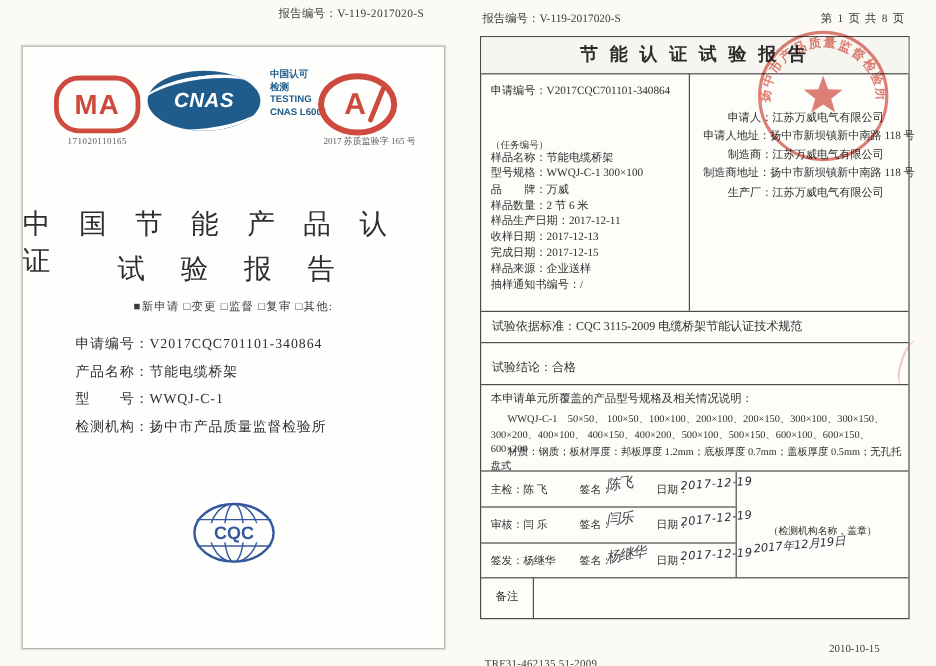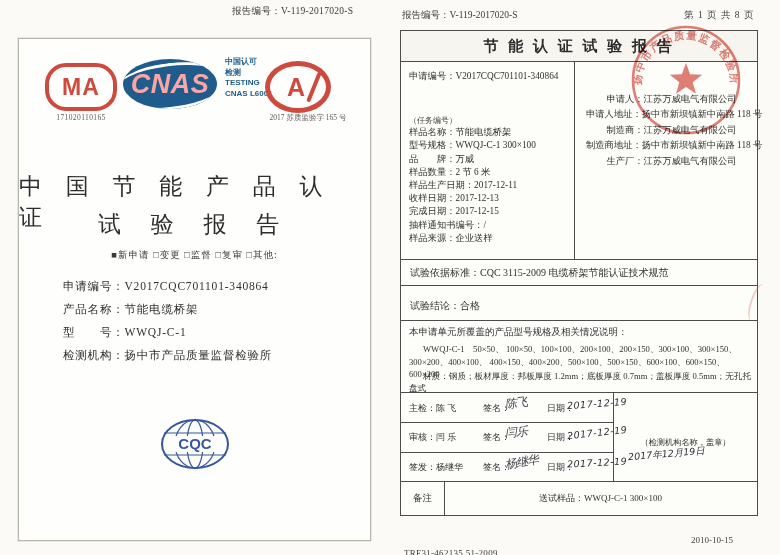--- a/index.html
+++ b/index.html
@@ -8,21 +8,21 @@
 
   
   .page-left{position:absolute;left:18px;top:38px;width:351px;height:501px;background:#fefefc;border:1px solid #b8b5af;box-shadow:0 0 0 1px #e8e6e0;}
   .report-no-left{position:absolute;left:232px;top:5px;font-size:9.5px;color:#3a3a3a;letter-spacing:.3px;}
 
   .cma-box{position:absolute;left:26px;top:24px;width:64px;height:40px;border:4px solid #cf4a3e;border-radius:21px;display:flex;align-items:center;justify-content:center;}
   .cma-box span{font-family:"Liberation Sans",sans-serif;font-weight:bold;font-size:23px;color:#cf4a3e;letter-spacing:1px;}
   .cma-num{position:absolute;left:18px;top:74px;width:88px;text-align:center;font-size:7.5px;color:#5a5a5a;letter-spacing:.4px;}
 
   .cnas-ellipse{position:absolute;left:104px;top:20px;width:94px;height:50px;background:#1f5c8b;border-radius:50%;display:flex;align-items:center;justify-content:center;overflow:hidden;}
-  .cnas-ellipse span{font-family:"Liberation Sans",sans-serif;font-weight:bold;font-style:italic;font-size:27px;color:#fca5a5;letter-spacing:.5px;}
+  .cnas-ellipse span{font-family:"Liberation Sans",sans-serif;font-weight:bold;font-style:italic;font-size:17px;color:#ffffff;letter-spacing:.5px;}
   .cnas-ellipse::before{content:'';position:absolute;left:-8px;top:4px;width:110px;height:40px;border-radius:50%;border-top:3px solid #fff;transform:rotate(-7deg);}
   .cnas-ellipse::after{content:'';position:absolute;left:-8px;top:8px;width:110px;height:40px;border-radius:50%;border-bottom:3px solid #fff;transform:rotate(-7deg);}
   .cnas-caption{position:absolute;left:206px;top:18px;font-family:"Liberation Sans",sans-serif;font-weight:bold;font-size:8px;line-height:10.5px;color:#1f5c8b;}
 
   .cal-box{position:absolute;left:246px;top:22px;width:56px;height:42px;border:5px solid #cf4a3e;border-radius:50%;display:flex;align-items:center;justify-content:center;}
   .cal-box .cal-a{font-family:"Liberation Sans",sans-serif;font-weight:bold;font-size:25px;color:#cf4a3e;transform:translateX(-2px);}
   .cal-box .cal-slash{position:absolute;right:10px;top:5px;width:4px;height:32px;background:#cf4a3e;transform:rotate(22deg);border-radius:2px;}
   .cal-num{position:absolute;left:228px;top:74px;width:122px;text-align:center;font-size:7.5px;color:#5a5a5a;}
 
   .lp-title1{position:absolute;left:0;top:132px;width:100%;text-align:left;font-size:23px;letter-spacing:9px;color:#2e2e2e;}
@@ -145,22 +145,22 @@
       <div class="r-info-left">
         <div>申请编号：V2017CQC701101-340864</div>
         <div class="small">（任务编号）</div>
         <div>样品名称：节能电缆桥架</div>
         <div>型号规格：WWQJ-C-1 300×100</div>
         <div>品　　牌：万威</div>
         <div>样品数量：2 节 6 米</div>
         <div>样品生产日期：2017-12-11</div>
         <div>收样日期：2017-12-13</div>
         <div>完成日期：2017-12-15</div>
+        <div>样品来源：企业送样</div>
         <div>抽样通知书编号：/</div>
-        <div>样品来源：企业送样</div>
       </div>
       <div class="r-info-right">
         <div>申请人：江苏万威电气有限公司</div>
         <div>申请人地址：扬中市新坝镇新中南路 118 号</div>
         <div>制造商：江苏万威电气有限公司</div>
         <div>制造商地址：扬中市新坝镇新中南路 118 号</div>
         <div>生产厂：江苏万威电气有限公司</div>
       </div>
     </div>
 
@@ -208,21 +208,20 @@
         </defs>
       <circle cx="58" cy="58" r="53" fill="none" stroke="#d85c52" stroke-width="2.6"></circle>
       <polygon points="58,41 62.1,52.3 74.2,52.7 64.7,60.2 68,71.8 58,65 48,71.8 51.3,60.2 41.8,52.7 53.9,52.3" fill="#d85c52"></polygon>
       <text font-size="10.5" fill="#d85c52" font-weight="bold" letter-spacing="1.5">
         <textPath href="#sealArc" startOffset="50%" text-anchor="middle">扬中市产品质量监督检验所</textPath>
       </text>
     </svg>
 
     <div class="r-remark">
       <div class="remark-label">备注</div>
-      <div class="remark-value">送试样品：WWQJ-C-1 300×100</div>
     </div>
   </div>
 
   <div class="footer-left">TRF31-462135.51-2009</div>
   <div class="footer-right">2010-10-15</div>
 
   <div class="margin-mark"></div>
 </div>
 
 </body></html>

